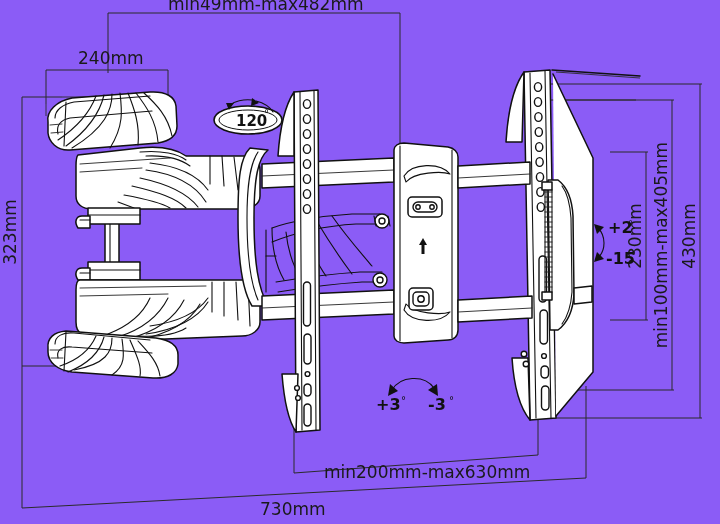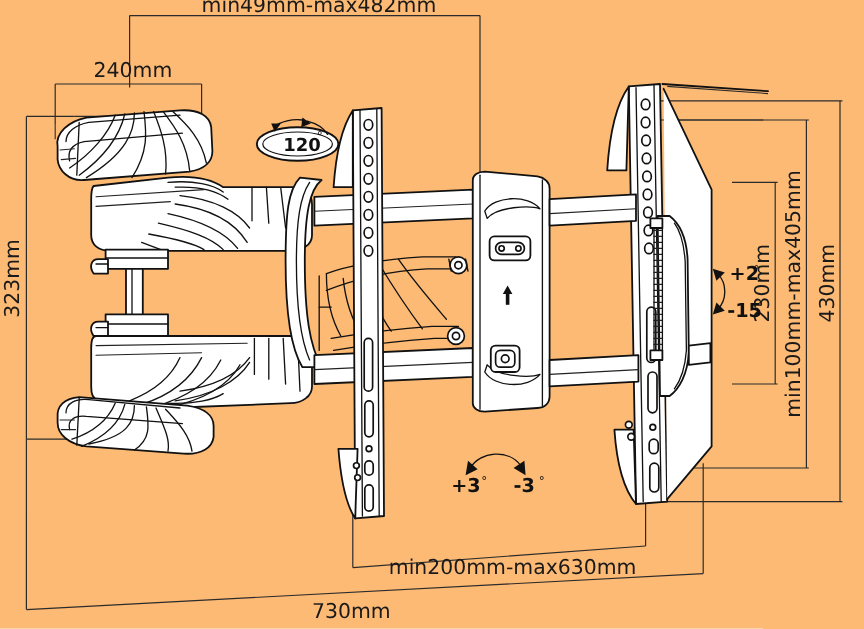--- a/index.html
+++ b/index.html
@@ -8,21 +8,21 @@
     padding: 0;
     background: #ffffff;
   }
   body {
     font-family: "DejaVu Sans", "Liberation Sans", sans-serif;
   }
   #stage {
     position: relative;
     width: 720px;
     height: 524px;
-    background: #fdba74;
+    background: #8b5cf6;
     overflow: hidden;
   }
   #stage svg {
     position: absolute;
     left: 0;
     top: 0;
     width: 720px;
     height: 524px;
   }
   .dimtxt {

